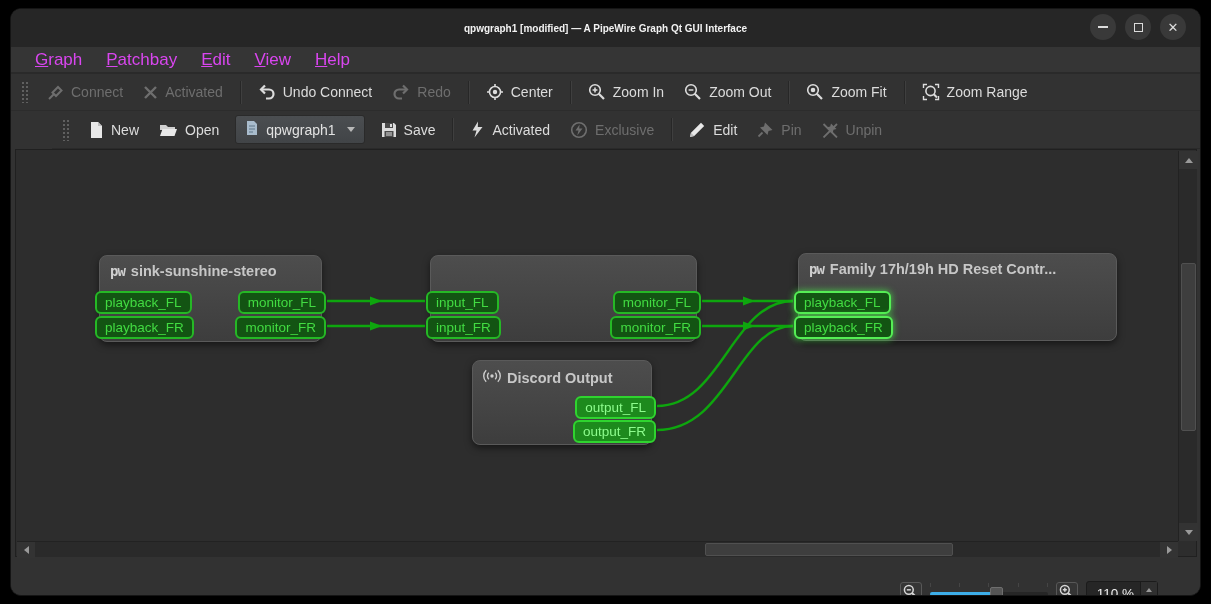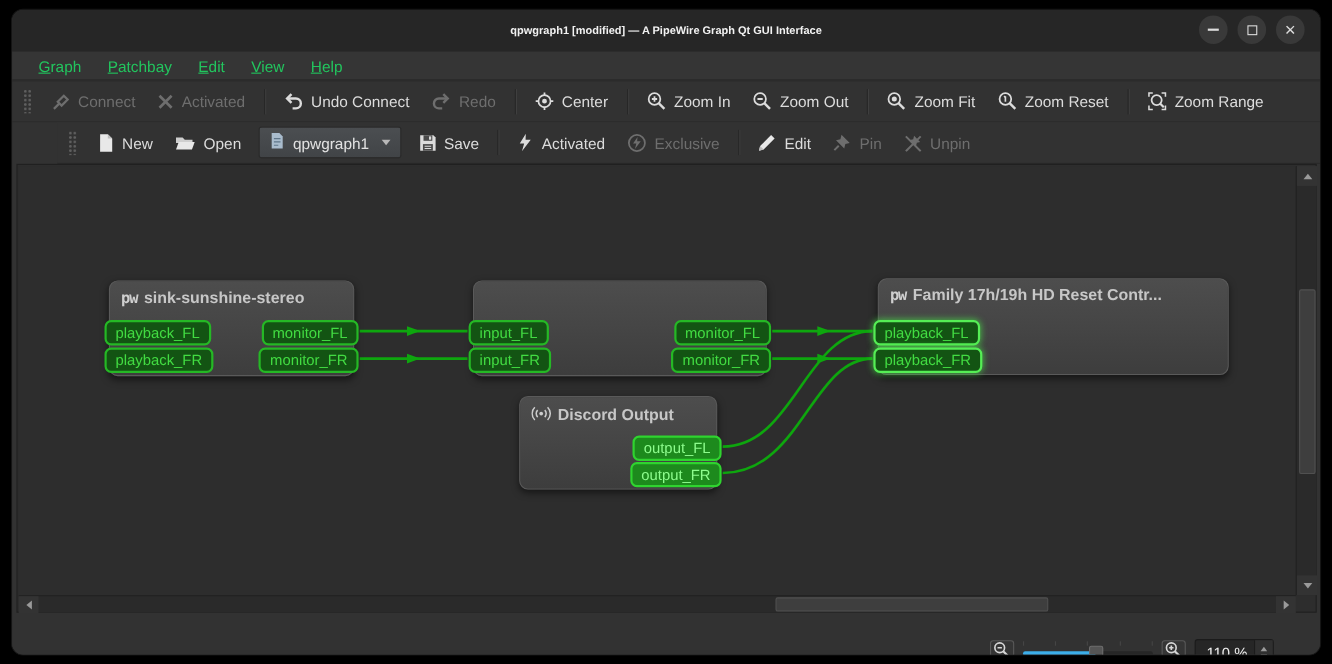--- a/index.html
+++ b/index.html
@@ -10,21 +10,21 @@
   .titlebar { position:absolute; left:0; top:0; width:100%; height:38px; background:#262626; display:flex; align-items:center; justify-content:center; }
   .titlebar .title { color:#f2f2f2; font-size:10px; font-weight:bold; }
   .winbtns { position:absolute; right:14px; top:5px; display:flex; gap:9px; }
   .winbtn { width:26px; height:26px; border-radius:50%; background:#393939; color:#dcdcdc; display:flex; align-items:center; justify-content:center; font-size:12px; }
   .winbtn .minus { width:10px; height:2px; background:#dcdcdc; }
   .winbtn .square { width:9px; height:9px; border:1.5px solid #dcdcdc; }
   .winbtn .cross { font-size:13px; line-height:1; color:#dcdcdc; }
 
   
   .menubar { position:absolute; left:0; top:38px; width:100%; height:26px; background:#353535; display:flex; align-items:center; padding-left:12px; border-bottom:1px solid #2a2a2a; }
-  .menu-item { display:inline-block; color:#22c55e; font-size:14px; padding:3px 12px; }
+  .menu-item { display:inline-block; color:#d946ef; font-size:17px; padding:3px 12px; }
   .menu-item::first-letter { text-decoration:underline; }
 
   
   .toolbar { position:absolute; left:0; width:100%; height:38px; background:#323232; display:flex; align-items:center; padding-left:8px; }
   .toolbar1 { top:64px; border-top:1px solid #2a2a2a; border-bottom:1px solid #2c2c2c;}
   .toolbar2 { top:102px; border-bottom:1px solid #2a2a2a;margin-left:41px; }
   .tb-handle { width:8px; height:22px; margin:0 8px 0 2px; background-image:radial-gradient(circle,#606060 1px,transparent 1.3px); background-size:4px 4px; }
   .tbtn { display:flex; align-items:center; gap:7px; color:#dcdcdc; font-size:14px; padding:6px 10px; }
   .tbtn.disabled { color:#6e6e6e; }
   .tbtn svg { display:block; }
@@ -174,30 +174,20 @@
     <div class="tbtn">
       <span>
           <svg width="18" height="18" viewBox="0 0 18 18" fill="none" stroke="currentColor" stroke-width="1.6">
             <circle cx="7" cy="7" r="5.3"></circle>
             <path d="M10.8 10.8 L16 16" stroke-width="2.2"></path>
             <circle cx="7" cy="7" r="1.5" fill="currentColor"></circle>
           </svg>
         </span>
       <span>Zoom Fit</span>
     </div>
-    <div class="tbtn">
-      <span>
-          <svg width="18" height="18" viewBox="0 0 18 18" fill="none" stroke="currentColor" stroke-width="1.6">
-            <circle cx="7" cy="7" r="5.3"></circle>
-            <path d="M10.8 10.8 L16 16" stroke-width="2.2"></path>
-            <path d="M7 4.4 v5.2 M5.7 5.3 L7 4.4" stroke-width="1.5"></path>
-          </svg>
-        </span>
-      <span>Zoom Reset</span>
-    </div>
     <div class="tb-sep"></div>
     <div class="tbtn">
       <span>
           <svg width="18" height="18" viewBox="0 0 18 18" fill="none" stroke="currentColor" stroke-width="1.6">
             <path d="M1.5 5 V1.5 H5 M13 1.5 H16.5 V5 M16.5 13 V16.5 H13 M5 16.5 H1.5 V13" stroke-width="1.4"></path>
             <circle cx="8.5" cy="8" r="4.6"></circle>
             <path d="M11.8 11.3 L15 14.5" stroke-width="2"></path>
           </svg>
         </span>
       <span>Zoom Range</span>

